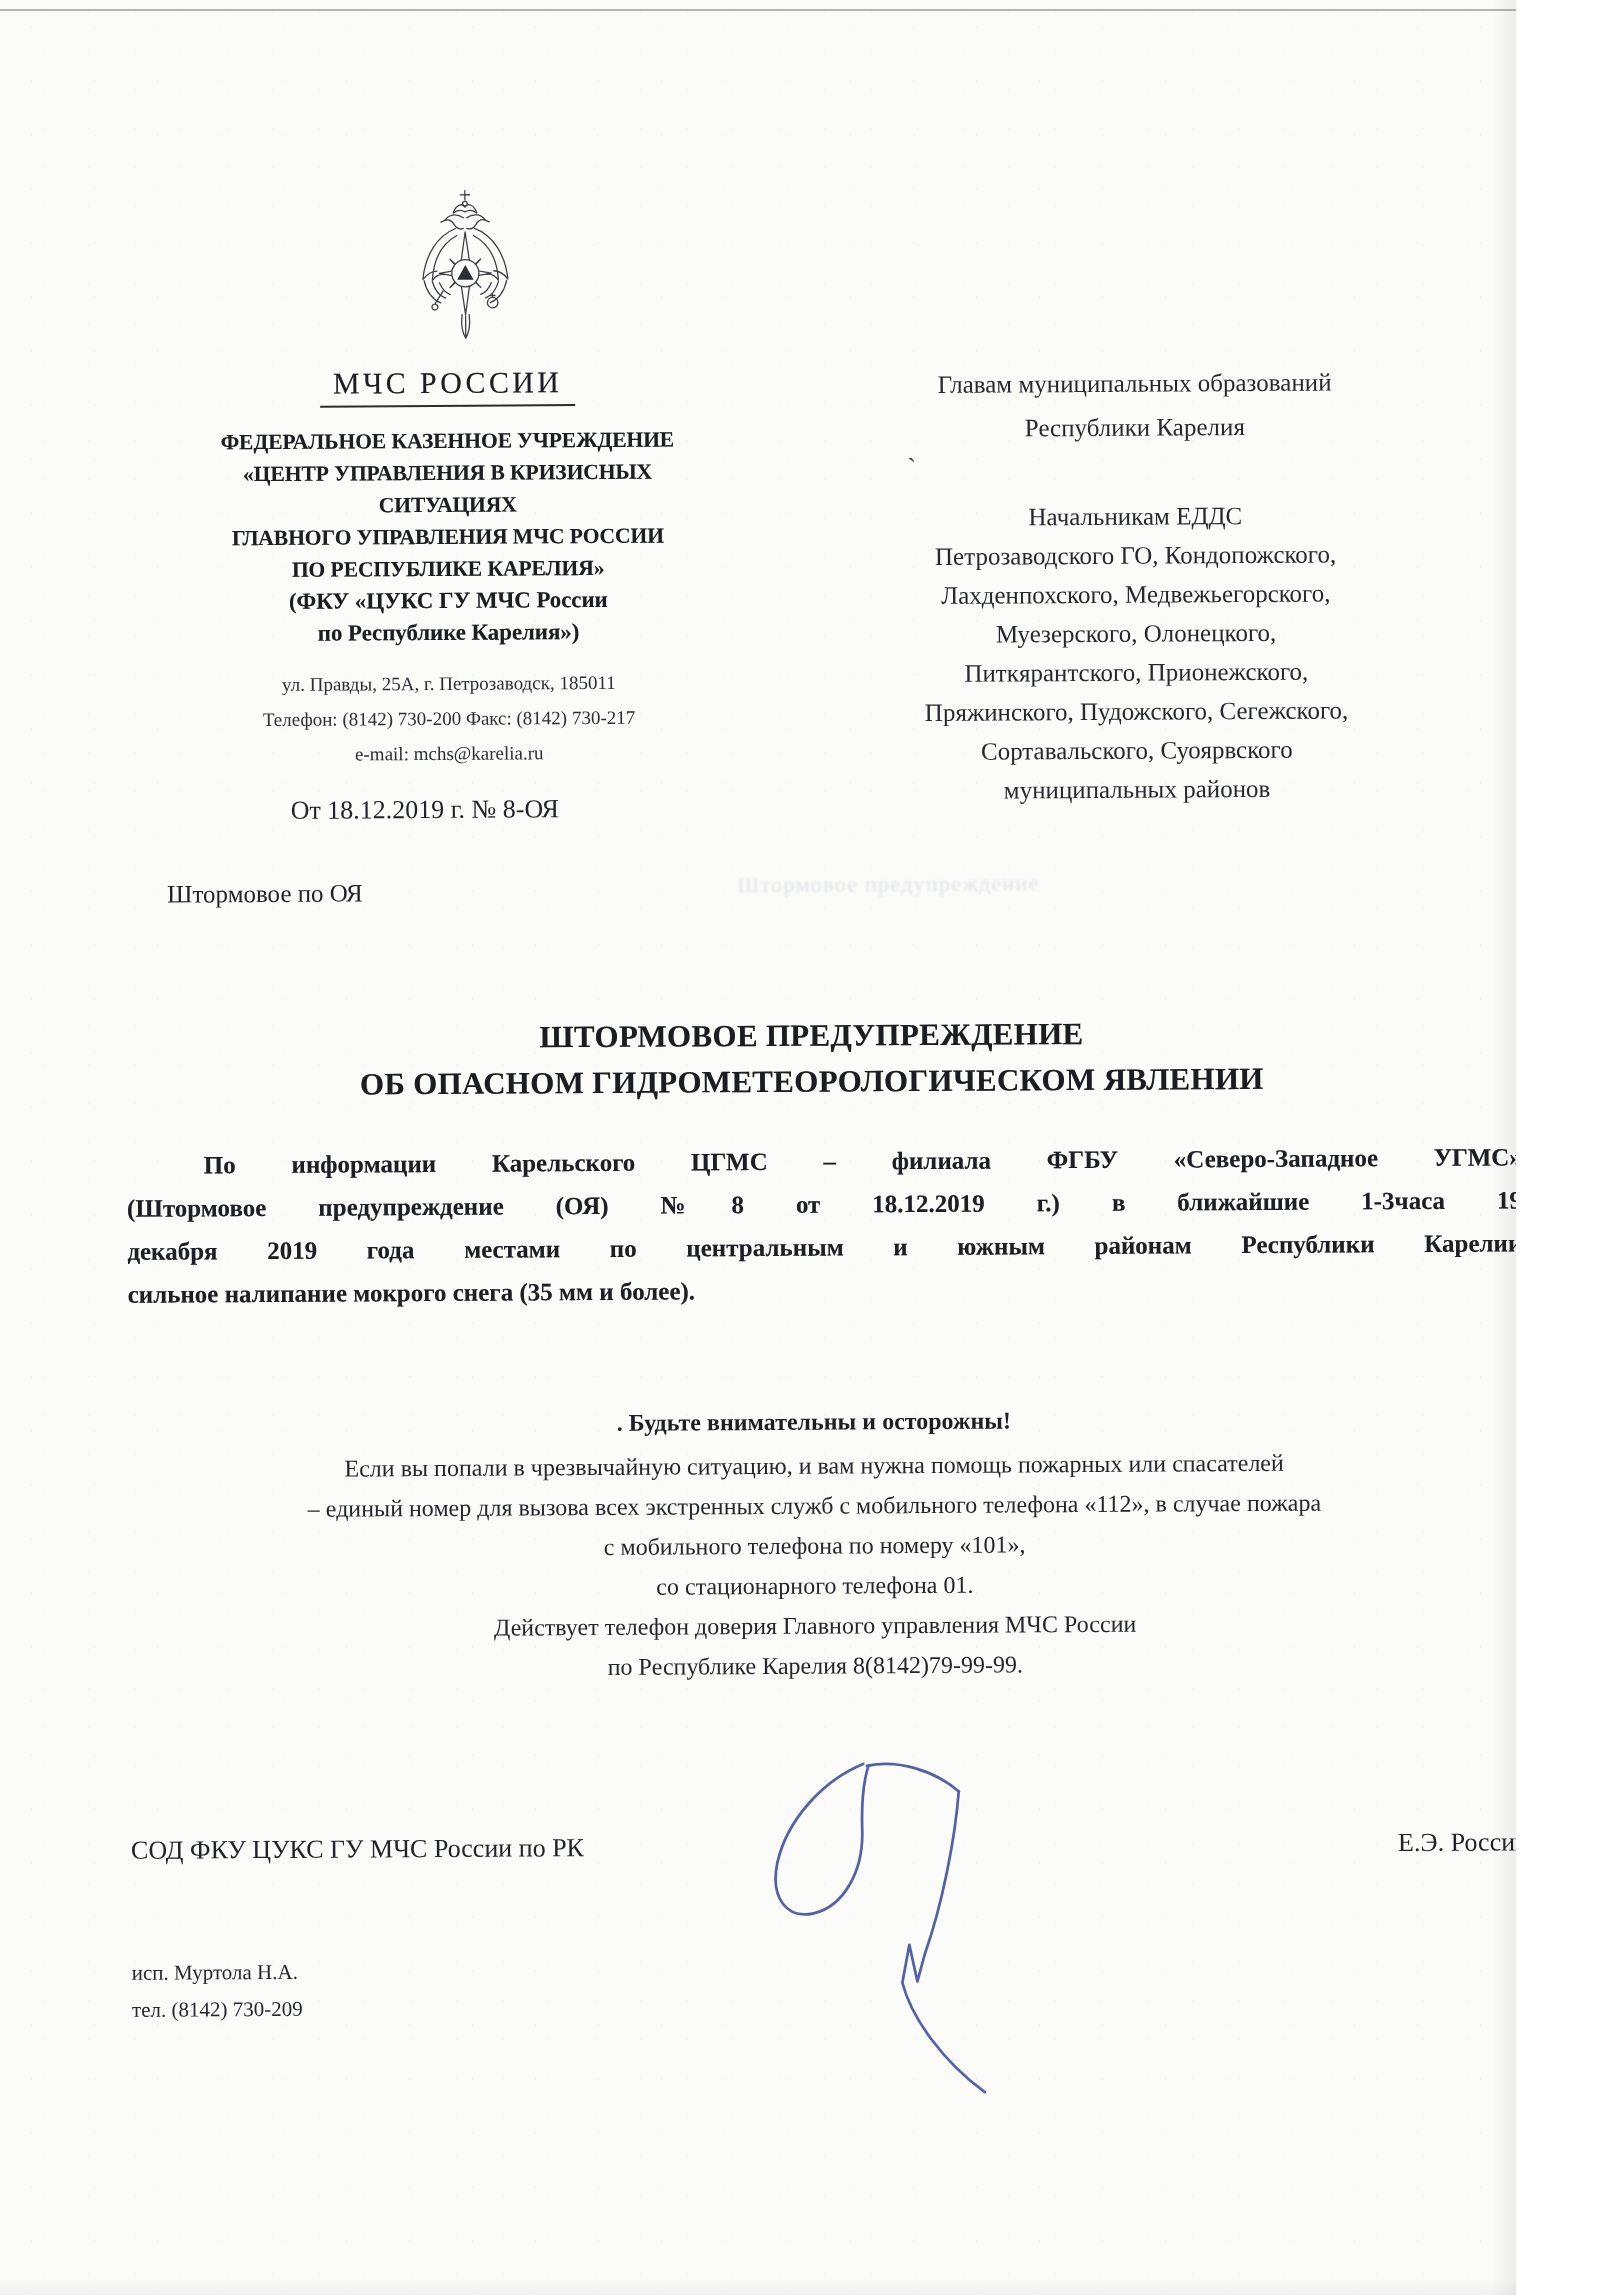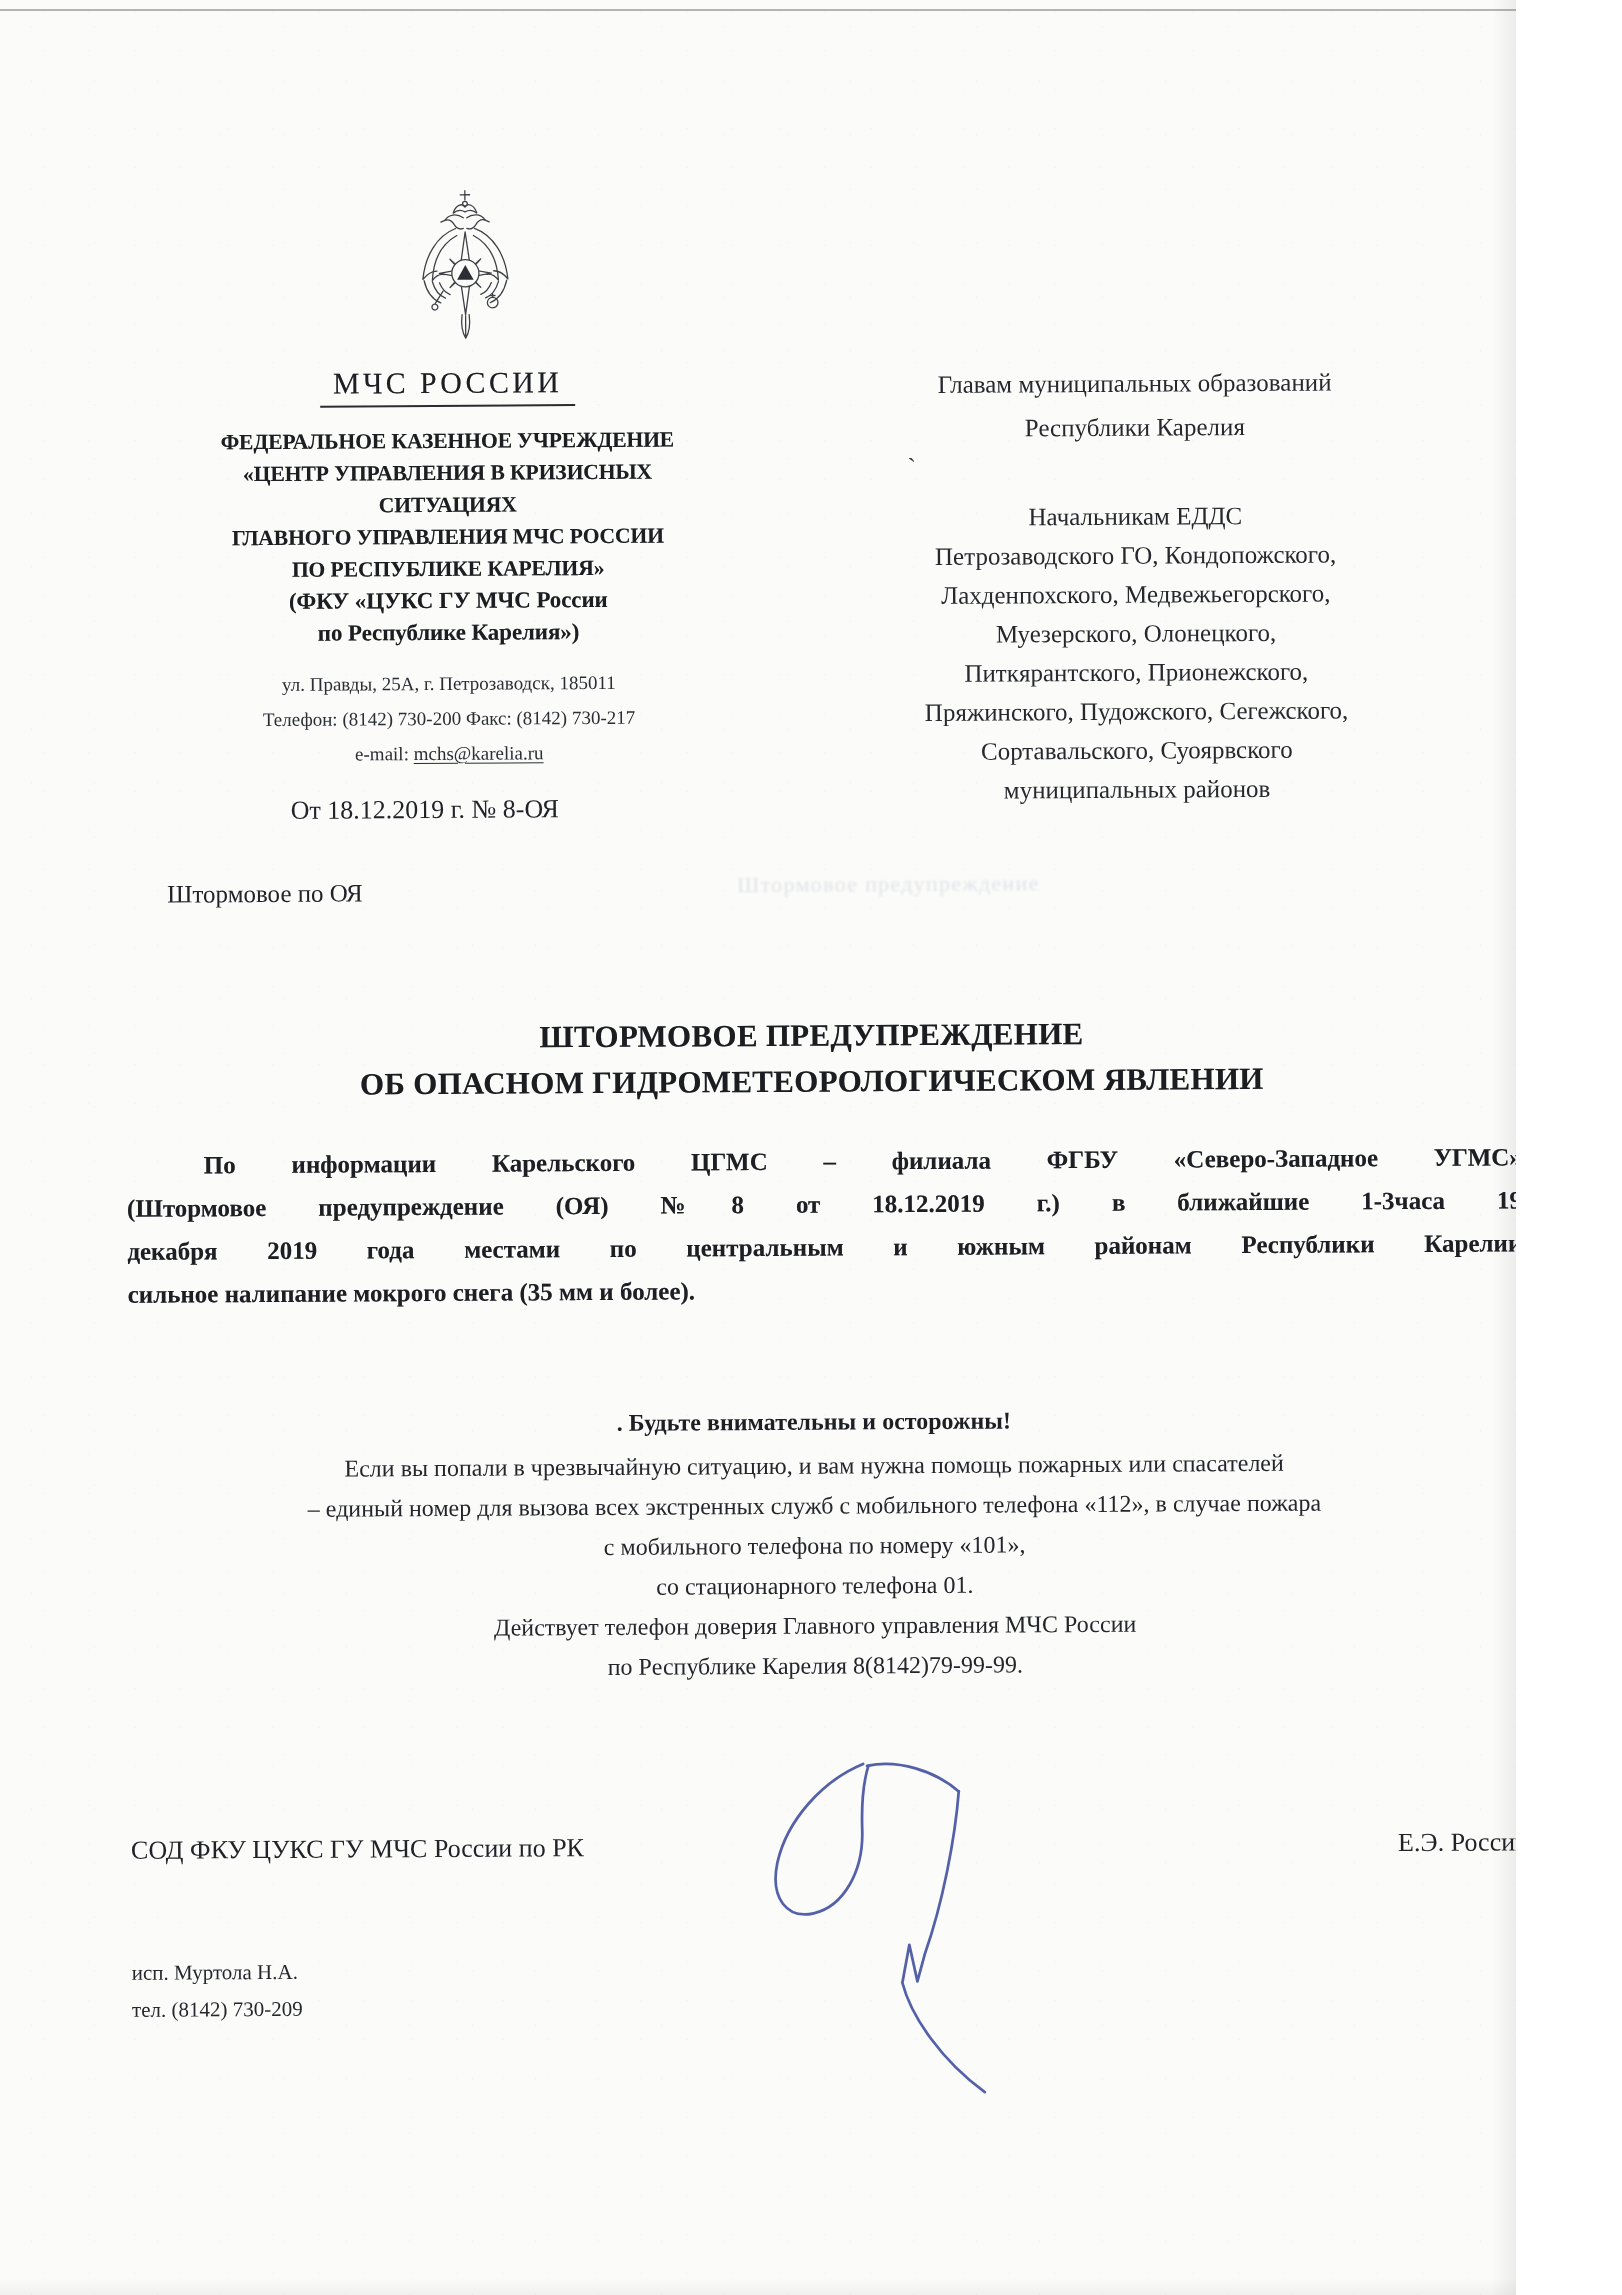--- a/index.html
+++ b/index.html
@@ -30,21 +30,21 @@
   
   .emblem { left: 411px; top: 185px; width: 118px; height: 160px; }
   .agency-title { left: 167px; top: 364px; width: 569px; text-align: center;
     font-size: 30px; letter-spacing: 3.3px; color: #1d1f24; }
   .agency-title .underlined { display: inline-block; border-bottom: 2px solid #2a2c30; padding: 0 13px 5.2px; }
   .org-block { left: 160px; top: 423px; width: 582px; text-align: center;
     font-size: 21.6px; font-weight: bold; line-height: 32px; color: #1c1e22; letter-spacing: -0.1px; }
   .org-block .org-big { font-size: 23px; }
   .addr-block { left: 160px; top: 664px; width: 582px; text-align: center;
     font-size: 19px; line-height: 35px; color: #2b2e34; }
-  .email-underline { text-decoration: underline; text-underline-offset: 3.3px; }
+  .email-underline { text-underline-offset: 3.3px; }
   .ref-line { left: 292px; top: 793px; font-size: 26px; color: #212329; }
   .subject-note { left: 168px; top: 877px; font-size: 25px; color: #212329; }
 
   
   .addressee-1 { left: 746px; top: 364px; width: 785px; text-align: center;
     font-size: 25px; line-height: 44px; color: #26282e; }
   .stray-mark { left: 911px; top: 454px; font-size: 26px; color: #3a3d44; }
   .addressee-2 { left: 746px; top: 499px; width: 785px; text-align: center;
     font-size: 25px; line-height: 39px; color: #26282e; }
   .ghost-line { left: 738px; top: 872px; width: 818px; font-size: 22px; letter-spacing: 1.3px;

